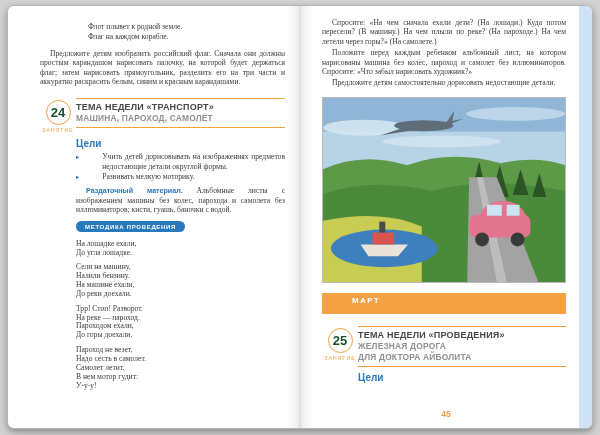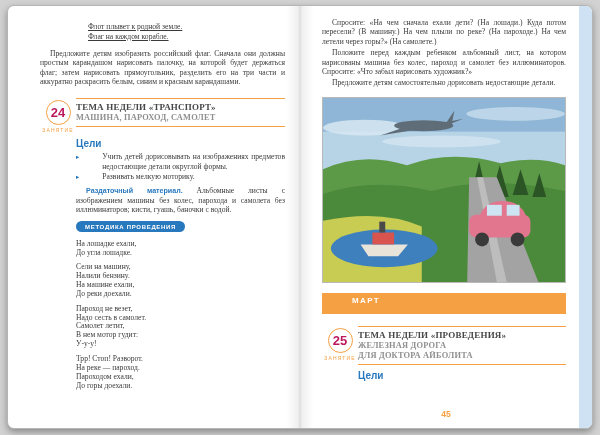--- a/index.html
+++ b/index.html
@@ -12,31 +12,31 @@
   .spread::before { content:""; position:absolute; left:50%; top:0; bottom:0; width:28px;
             transform:translateX(-50%); z-index:5; pointer-events:none;
             background:linear-gradient(90deg, rgba(0,0,0,0) 0%, rgba(0,0,0,.06) 42%, rgba(0,0,0,.13) 50%, rgba(0,0,0,.06) 58%, rgba(0,0,0,0) 100%); }
 
   .page { position:relative; width:50%; height:100%; }
   .page-left  { padding:16px 15px 0 32px; }
   .page-right { padding:12px 26px 0 22px; }
 
   .body-text { font-size:7.6px; line-height:1.24; text-align:justify; }
   .indent { text-indent:10px; }
-  .verse { font-size:7.6px; line-height:1.3; margin-left:48px; white-space:pre-line; margin-bottom:7px;text-decoration:underline; }
+  .verse { font-size:7.6px; line-height:1.3; margin-left:48px; white-space:pre-line; margin-bottom:7px; }
   .para { margin-bottom:2px; }
 
   .lesson-header { display:flex; margin-top:11px; }
   .num-col { flex:0 0 36px; width:36px; text-align:center; padding-top:3px; }
   .num-circle { width:25px; height:25px; border:1.2px solid #F5A042; border-radius:50%; margin:0 auto;
                 display:flex; align-items:center; justify-content:center;
-                font-family:"Liberation Sans",sans-serif; font-weight:bold; font-size:13px; color:#be185d; }
+                font-family:"Liberation Sans",sans-serif; font-weight:bold; font-size:13px; color:#14532d; }
   .num-label { font-family:"Liberation Sans",sans-serif; font-size:5px; letter-spacing:1.1px;
                color:#F5A042; text-transform:uppercase; margin-top:2px; }
-  .title-col { flex:1; font-family:Liberation Serif, serif; padding-top:1px; }
+  .title-col { flex:1; font-family:Liberation Sans, sans-serif; padding-top:1px; }
   .rule { border-top:1.2px solid #F5A042; }
   .title-1 { font-weight:bold; font-size:9px; color:#474747; margin:3px 0 1px; letter-spacing:.2px; }
   .title-2 { font-weight:bold; font-size:8.4px; color:#8f8f8f; letter-spacing:.2px; margin-bottom:1px; }
   .title-gap { height:3px; }
 
   .lesson-body { margin-left:36px; margin-top:5px; }
   .goals-heading { font-family:"Liberation Sans",sans-serif; font-weight:bold; color:#2878BE;
                    font-size:10px; margin-bottom:3px; }
   .goal { display:flex; font-size:7.6px; line-height:1.24; margin-bottom:1px; text-align:justify;gap:20px; }
   .goal .marker { color:#2878BE; font-size:6.4px; margin-right:3px; line-height:1.5; flex:0 0 auto; }
@@ -104,29 +104,29 @@
       <div class="method-badge">МЕТОДИКА ПРОВЕДЕНИЯ</div>
 
 
       <div class="poem">
         <div class="stanza">На лошадке ехали,
 До угла лошадке.</div>
         <div class="stanza">Сели на машину,
 Налили бензину.
 На машине ехали,
 До реки доехали.</div>
+        <div class="stanza">Трр! Стоп! Разворот.
+На реке — пароход.
+Пароходом ехали,
+До горы доехали.</div>
         <div class="stanza">Пароход не везет,
 Надо сесть в самолет.
 Самолет летит,
 В нем мотор гудит:
 У-у-у!</div>
-        <div class="stanza">Трр! Стоп! Разворот.
-На реке — пароход.
-Пароходом ехали,
-До горы доехали.</div>
       </div>
     </div>
 
   </div>
 
   <div class="page page-right">
     <div class="edge-strip"></div>
     <div class="content">
 
       <p class="body-text indent para">Спросите: «На чем сначала ехали дети? (На лошади.) Куда потом пересели? (В машину.) На чем плыли по реке? (На пароходе.) На чем летели через горы?» (На самолете.)</p>

